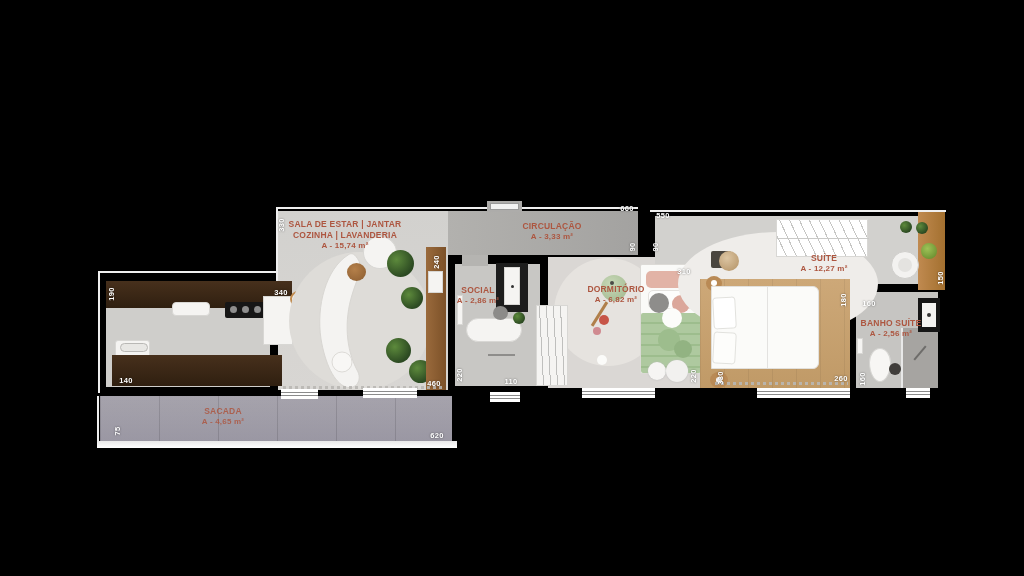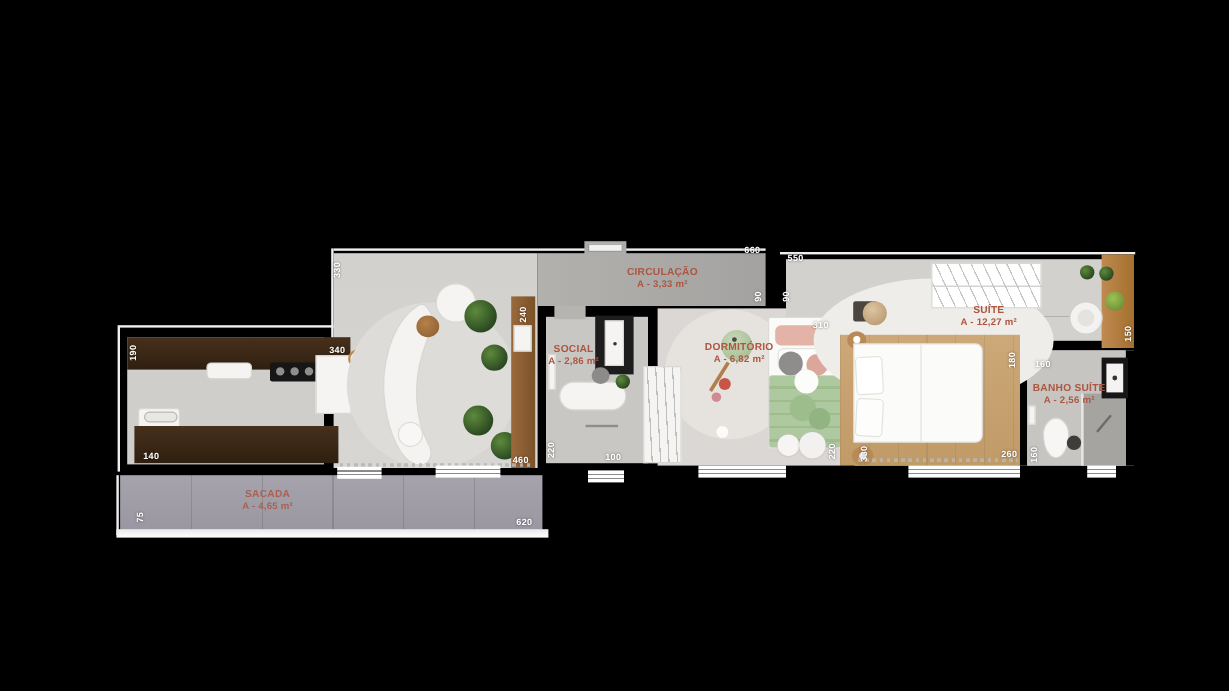--- a/index.html
+++ b/index.html
@@ -177,20 +177,25 @@
   <div class="abs circle" style="left:889px;top:363px;width:12px;height:12px;background:#3f3d3a;"></div>
   <div class="abs white-obj" style="left:857px;top:338px;width:6px;height:16px;"></div>
 
   <div class="window" style="left:281px;top:389px;width:37px;"></div>
   <div class="window" style="left:363px;top:388px;width:54px;"></div>
   <div class="window" style="left:490px;top:392px;width:30px;"></div>
   <div class="window" style="left:582px;top:388px;width:73px;"></div>
   <div class="window" style="left:757px;top:388px;width:93px;"></div>
   <div class="window" style="left:906px;top:388px;width:24px;"></div>
 
+  <div class="room-label" style="left:345px;top:219px;">
+    <div>SALA DE ESTAR | JANTAR</div>
+    <div>COZINHA | LAVANDERIA</div>
+    <div class="area">A - 15,74 m²</div>
+  </div>
   <div class="room-label" style="left:552px;top:221px;">
     <div>CIRCULAÇÃO</div>
     <div class="area">A - 3,33 m²</div>
   </div>
   <div class="room-label" style="left:478px;top:285px;text-align:center;">
     <div>SOCIAL</div>
     <div class="area">A - 2,86 m²</div>
   </div>
   <div class="room-label" style="left:592px;top:284px;margin-left:24px;">
     <div>DORMITÓRIO</div>
@@ -214,21 +219,21 @@
   <span class="dim" style="left:663px;top:215px;">550</span>
   <span class="dim rot" style="left:632px;top:247px;">90</span>
   <span class="dim rot" style="left:655px;top:247px;">90</span>
   <span class="dim rot" style="left:436px;top:262px;">240</span>
   <span class="dim" style="left:684px;top:271px;">310</span>
   <span class="dim rot" style="left:111px;top:294px;">190</span>
   <span class="dim" style="left:281px;top:292px;">340</span>
   <span class="dim" style="left:126px;top:380px;">140</span>
   <span class="dim" style="left:434px;top:383px;">460</span>
   <span class="dim rot" style="left:459px;top:375px;">220</span>
-  <span class="dim" style="left:511px;top:381px;">100</span>
+  <span class="dim" style="left:511px;top:381px;">110</span>
   <span class="dim rot" style="left:693px;top:376px;">220</span>
   <span class="dim rot" style="left:720px;top:378px;">330</span>
   <span class="dim rot" style="left:843px;top:300px;">180</span>
   <span class="dim" style="left:841px;top:378px;">260</span>
   <span class="dim rot" style="left:940px;top:278px;">150</span>
   <span class="dim" style="left:869px;top:303px;">160</span>
   <span class="dim rot" style="left:862px;top:379px;">160</span>
   <span class="dim rot" style="left:117px;top:431px;">75</span>
   <span class="dim" style="left:437px;top:435px;">620</span>
 

